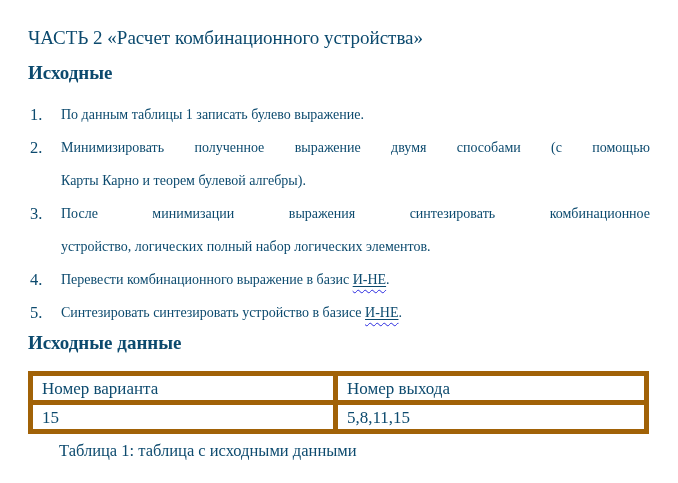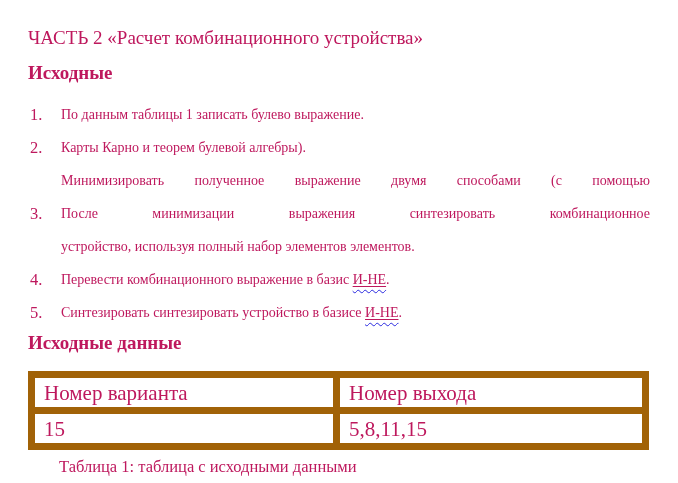--- a/index.html
+++ b/index.html
@@ -7,21 +7,21 @@
     padding: 0;
     background: #ffffff;
   }
   .page {
     position: relative;
     width: 678px;
     height: 483px;
     box-sizing: border-box;
     padding: 27px 28px 0 28px;
     background: #ffffff;
-    color: #be185d;
+    color: #0c4a6e;
     font-family: "Liberation Serif", "DejaVu Serif", serif;
     overflow: hidden;
   }
   .title {
     font-size: 19px;
     line-height: 21px;
     font-weight: normal;
   }
   .heading {
     font-size: 19px;
@@ -72,25 +72,25 @@
     margin-top: 4px;
   }
   table.data-table {
     border-collapse: collapse;
     table-layout: fixed;
     width: 621px;
     margin-top: 18px;
   }
   table.data-table th,
   table.data-table td {
-    border: 7px solid #a16207;
+    border: 5px solid #a16207;
     box-sizing: border-box;
     height: 29px;
     padding: 3px 9px 1px 9px;
-    font-size: 21px;
+    font-size: 17px;
     font-weight: normal;
     text-align: left;
     vertical-align: middle;
   }
   .col-variant { width: 305px; }
   .caption {
     margin-top: 6px;
     font-size: 16.5px;
     line-height: 21px;
     margin-left: 31px;
@@ -110,30 +110,30 @@
     <div class="task">
       <div class="task-num">1.</div>
       <div class="task-body">
         <div class="line wrapfree">По данным таблицы 1 записать булево выражение.</div>
       </div>
     </div>
 
     <div class="task">
       <div class="task-num">2.</div>
       <div class="task-body">
+        <div class="line just">Минимизировать полученное выражение двумя способами (с помощью</div>
         <div class="line wrapfree">Карты Карно и теорем булевой алгебры).</div>
-        <div class="line just">Минимизировать полученное выражение двумя способами (с помощью</div>
       </div>
     </div>
 
     <div class="task">
       <div class="task-num">3.</div>
       <div class="task-body">
         <div class="line just">После минимизации выражения синтезировать комбинационное</div>
-        <div class="line wrapfree">устройство, используя полный набор элементов элементов.</div>
+        <div class="line wrapfree">устройство, логических полный набор логических элементов.</div>
       </div>
     </div>
 
     <div class="task">
       <div class="task-num">4.</div>
       <div class="task-body">
         <div class="line"><span>Перевести комбинационного выражение в базис </span><span class="u-term"><span class="u-wavy">И-НЕ</span></span><span>.</span></div>
       </div>
     </div>
 

